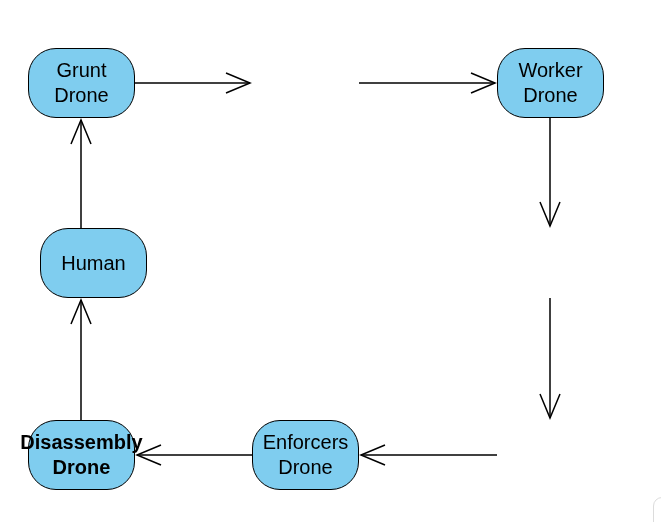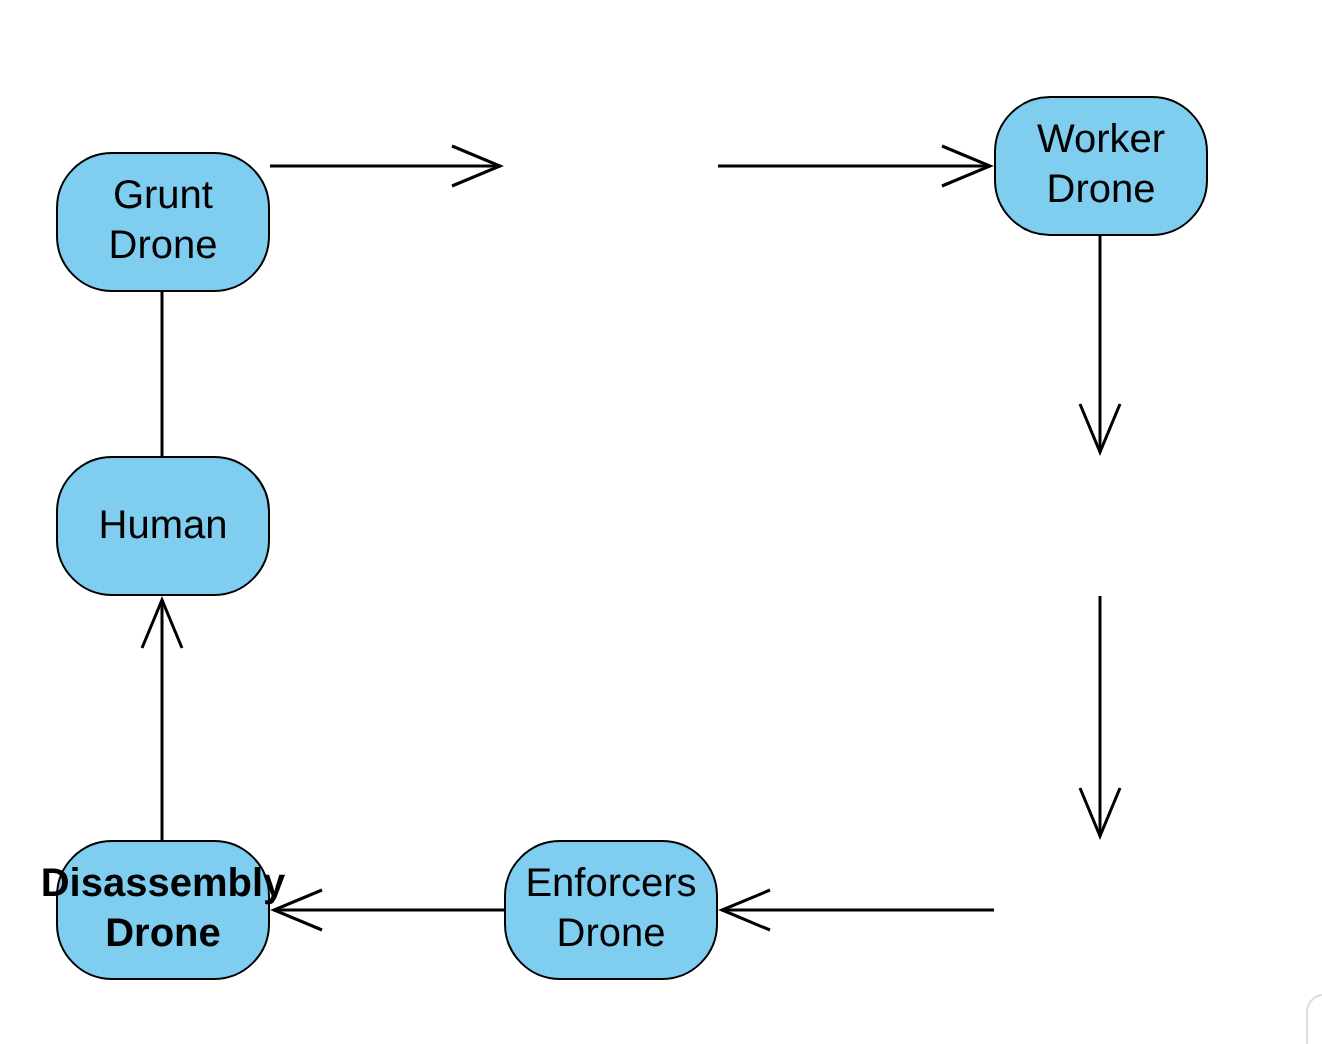--- a/index.html
+++ b/index.html
@@ -31,24 +31,24 @@
     align-items: center;
     justify-content: center;
     text-align: center;
     font-size: 20px;
     line-height: 25px;
     color: #000;
     white-space: pre-line;
     overflow: visible;
   }
   .node span { white-space: pre-line; display: block; }
-  #n-grunt       { left: 28px;  top: 48px; margin-top: 28px;  }
+  #n-grunt       { left: 28px;  top: 48px;  }
   #n-mutant      { left: 252px; top: 48px;  }
   #n-worker      { left: 497px; top: 48px;  }
-  #n-human       { left: 28px;  top: 228px; }
+  #n-human       { left: 40px;  top: 228px; }
   #n-enforcers   { left: 497px; top: 228px; }
   #n-disassembly { left: 28px;  top: 420px; font-weight: bold; }
   #n-sentinel    { left: 252px; top: 420px; }
   #n-solver      { left: 497px; top: 420px; }
   .floating-panel-corner {
     position: absolute;
     left: 653px;
     top: 497px;
     width: 44px;
     height: 44px;

